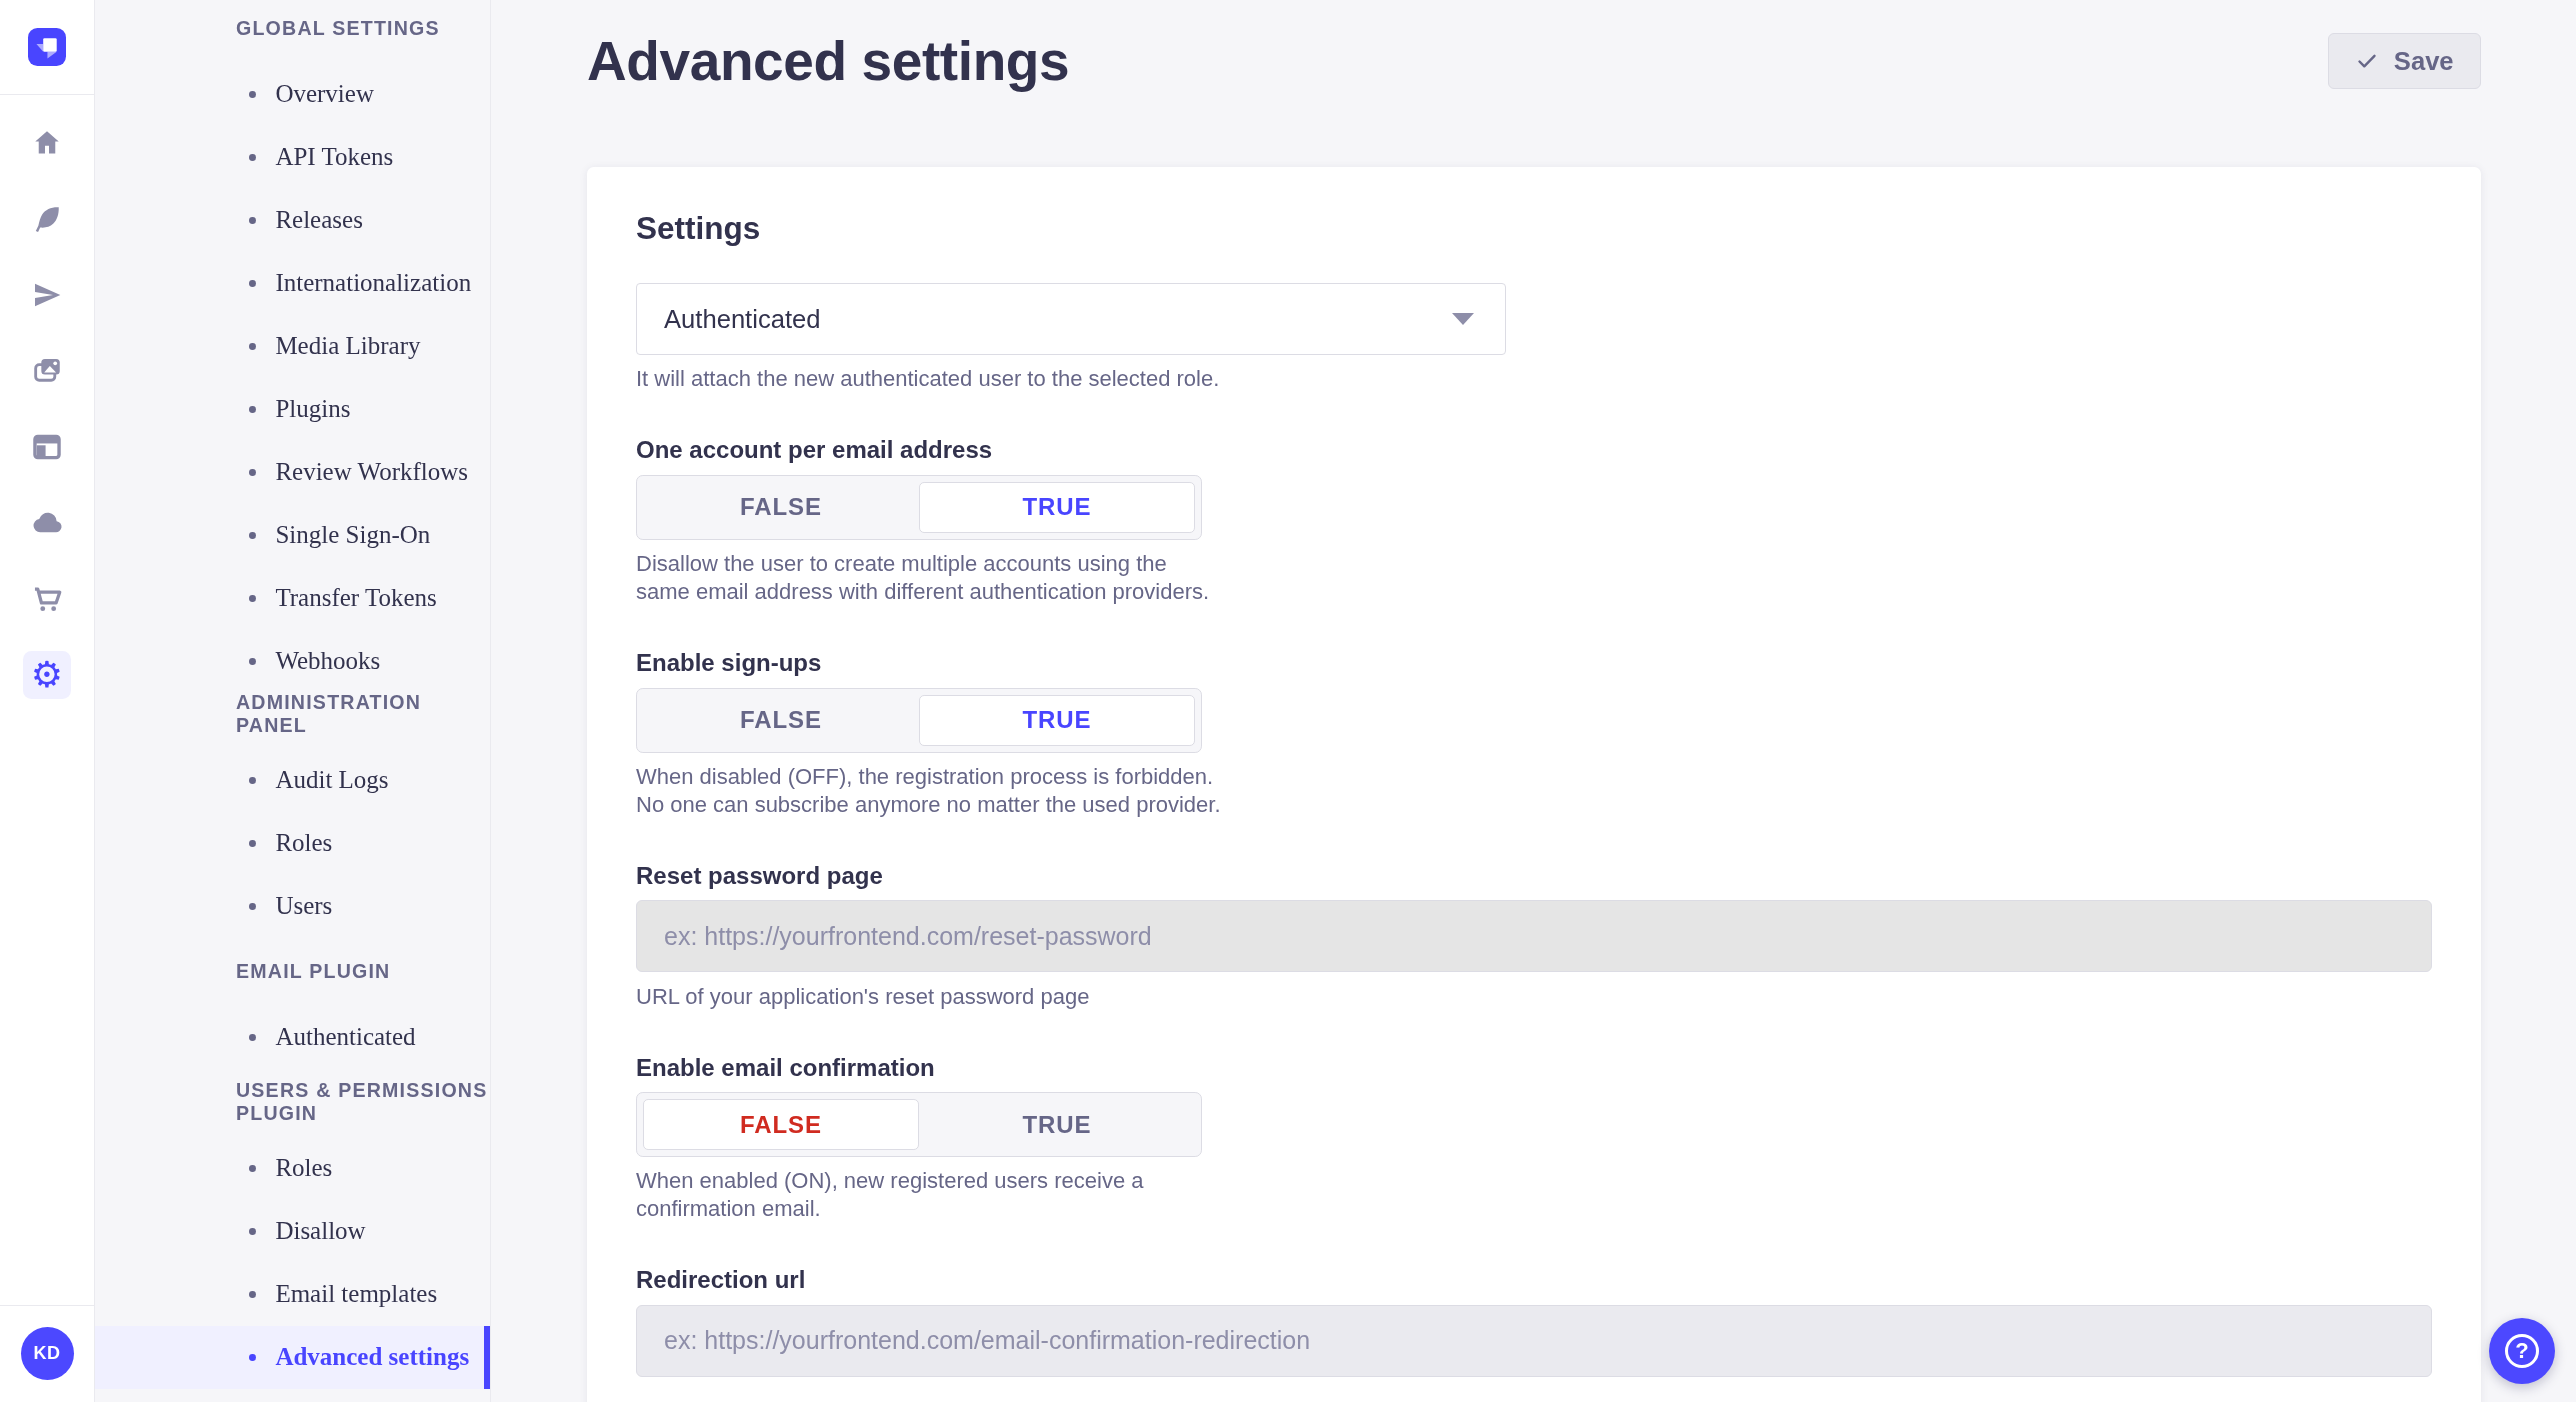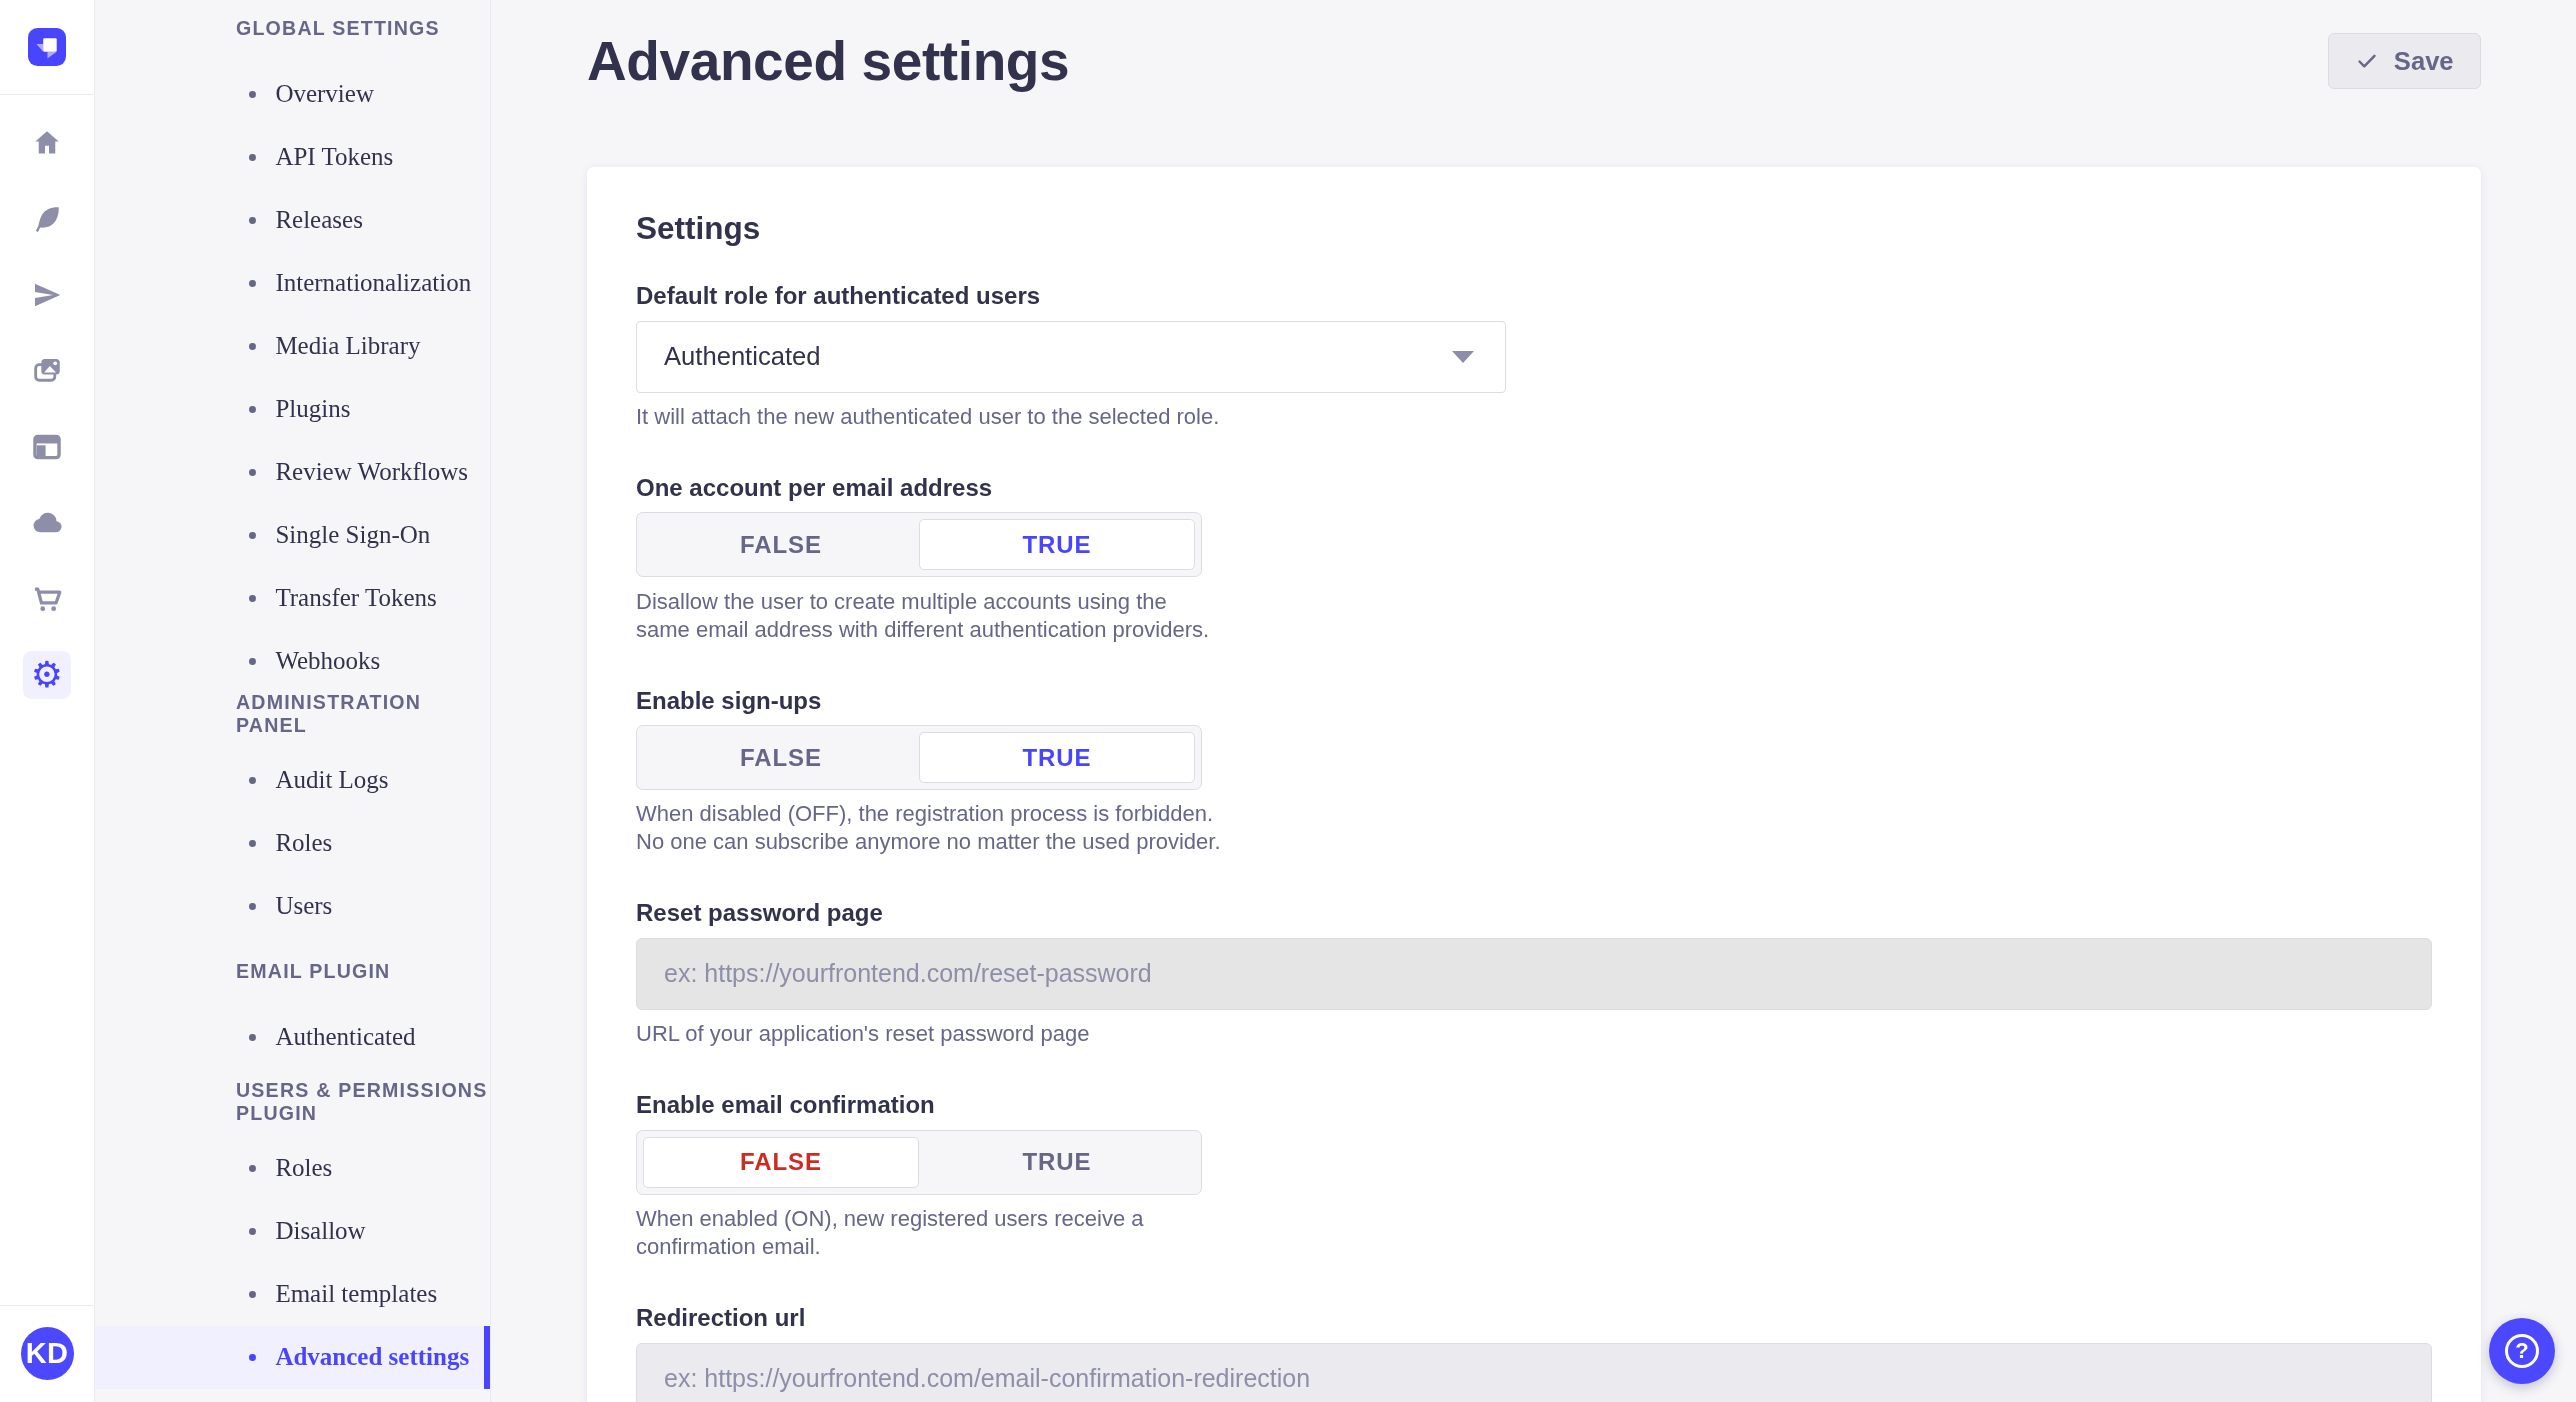--- a/index.html
+++ b/index.html
@@ -30,21 +30,21 @@
   }
   .rail-icon svg { display: block; }
   .rail-icon.active { background: #f0f0ff; }
   .gear-glyph { font-size: 36px; line-height: 1; color: #4945ff; }
   .rail-bottom {
     margin-top: auto; width: 100%; border-top: 0.9px solid #eaeaef;
     display: flex; justify-content: center; padding: 21px 0 22px;
   }
   .avatar {
     width: 53px; height: 53px; border-radius: 50%; background: #4c48ff;
-    color: #fff; font-size: 29px; font-weight: 700; letter-spacing: 0.4px;
+    color: #fff; font-size: 18px; font-weight: 700; letter-spacing: 0.4px;
     display: flex; align-items: center; justify-content: center; cursor: pointer;
   }
 
   
   .sidebar {
     position: absolute; left: 95px; top: 0; bottom: 0; width: 396px;
     background: #f6f6f9; border-right: 0.9px solid #eaeaef;
     padding-top: 15.3px; overflow: hidden;
   }
   .nav-section { margin-top: 8.5px; }
@@ -313,21 +313,20 @@
         <path d="M4.5 12.5l4.8 4.8L19.5 6.8" fill="none" stroke="#666687" stroke-width="2.4" stroke-linecap="round" stroke-linejoin="round"></path>
       </svg>
       <span>Save</span>
     </button>
   </div>
 
   <section class="card">
     <h2 class="card-title">Settings</h2>
 
     <div class="field">
-      <div class="field-label">Default role for authenticated users</div>
       <div class="select">
         <span>Authenticated</span>
         <span class="caret-down"></span>
       </div>
       <div class="hint">It will attach the new authenticated user to the selected role.</div>
     </div>
 
     <div class="field">
       <div class="field-label">One account per email address</div>
       <div class="toggle">

